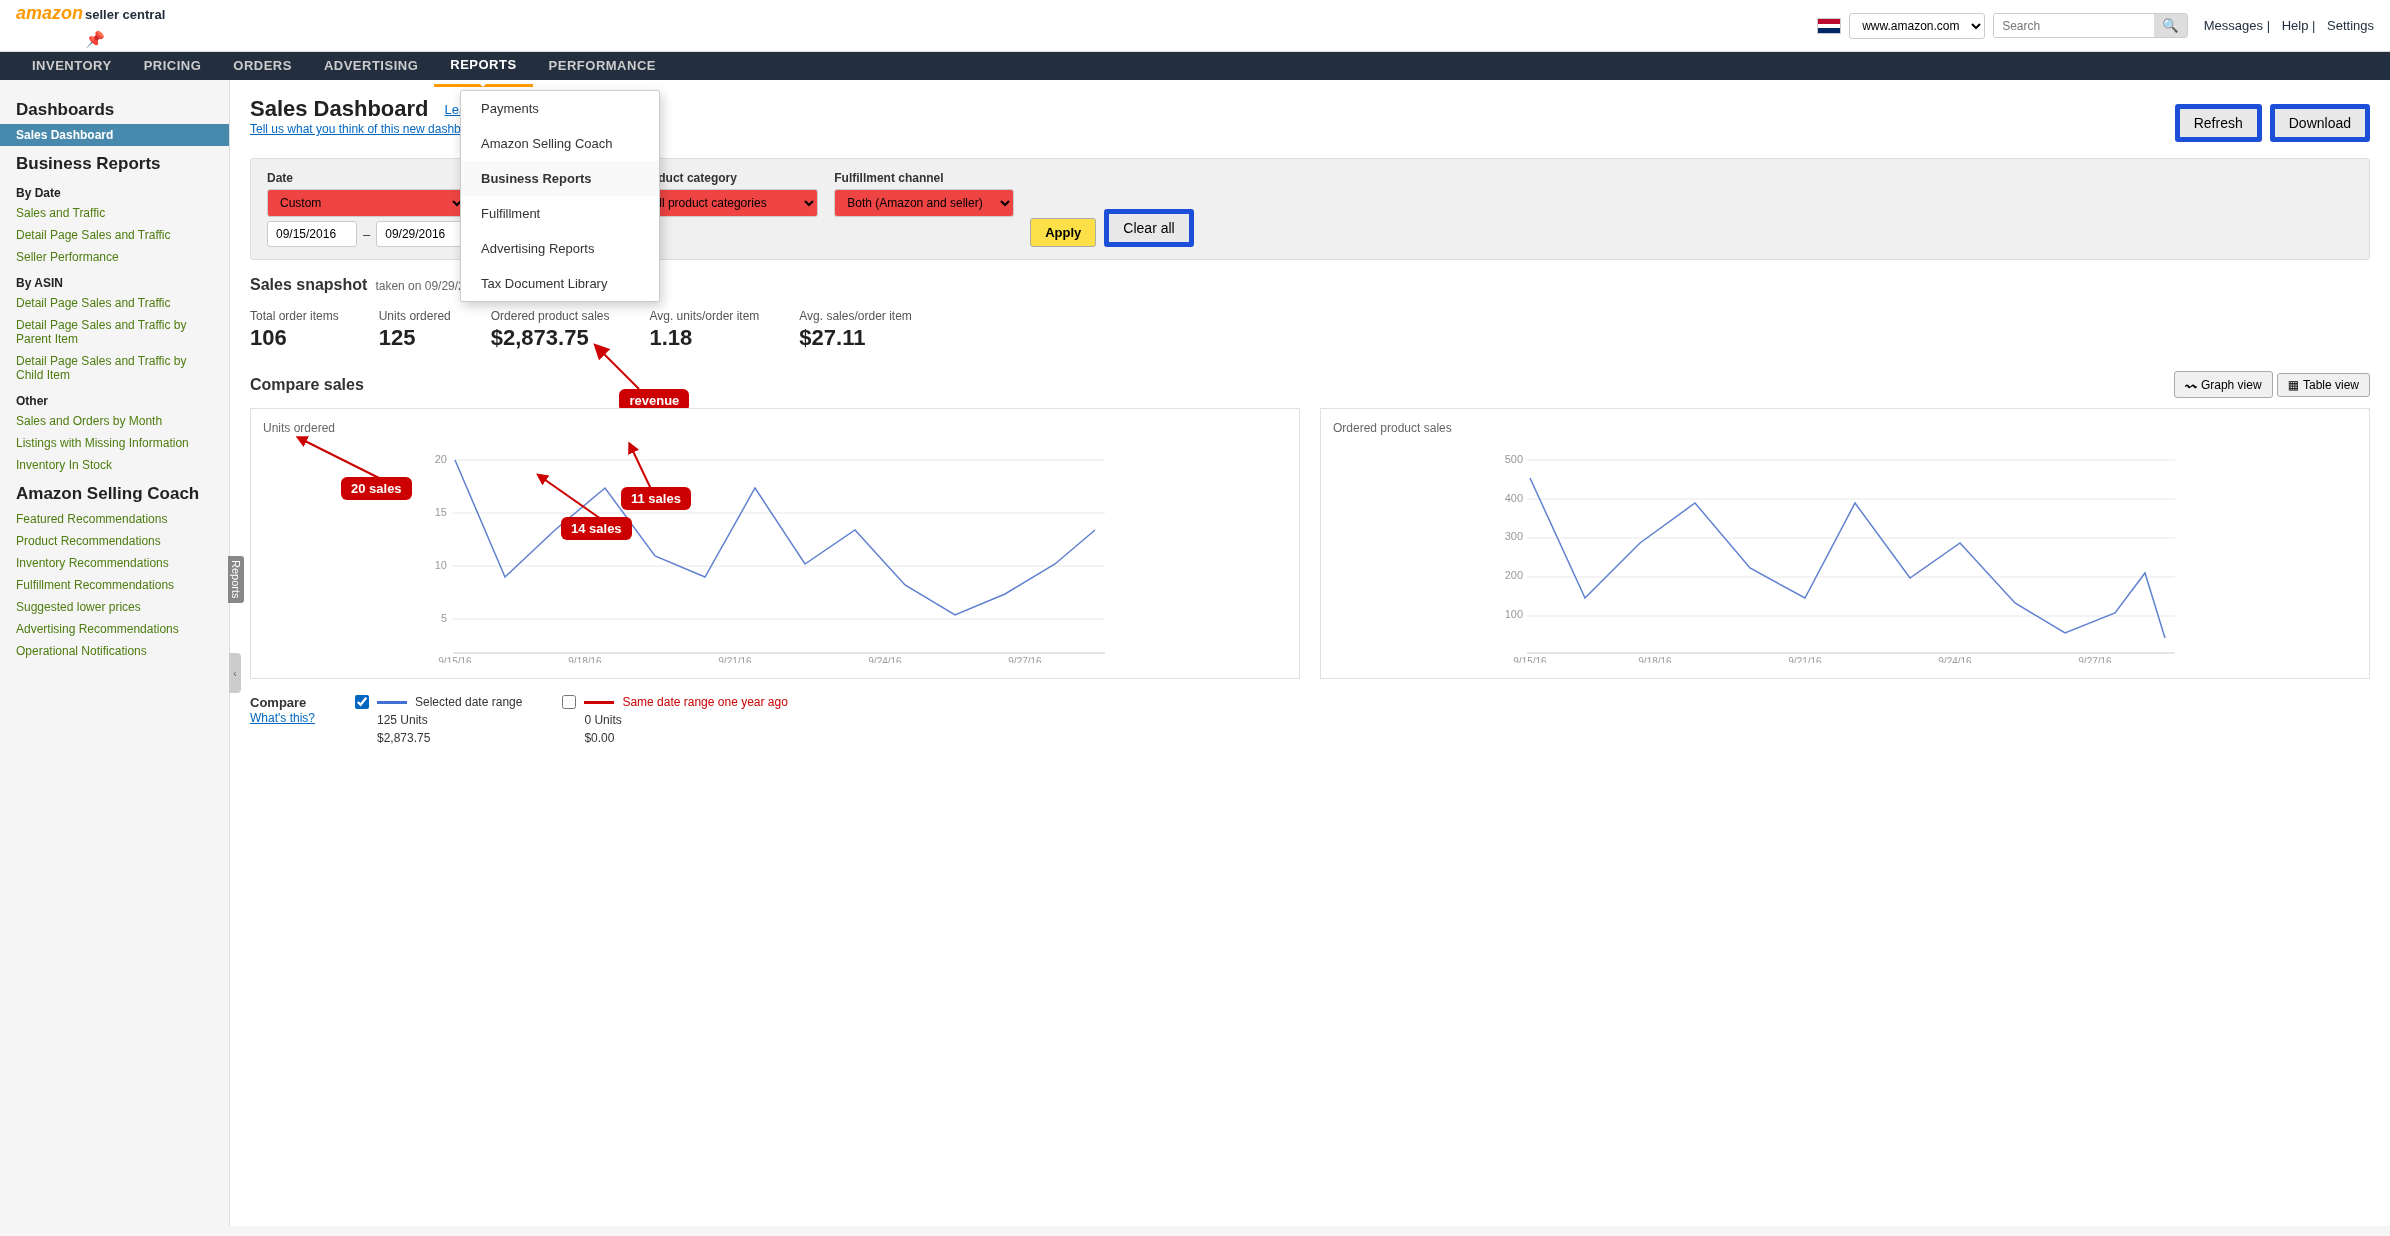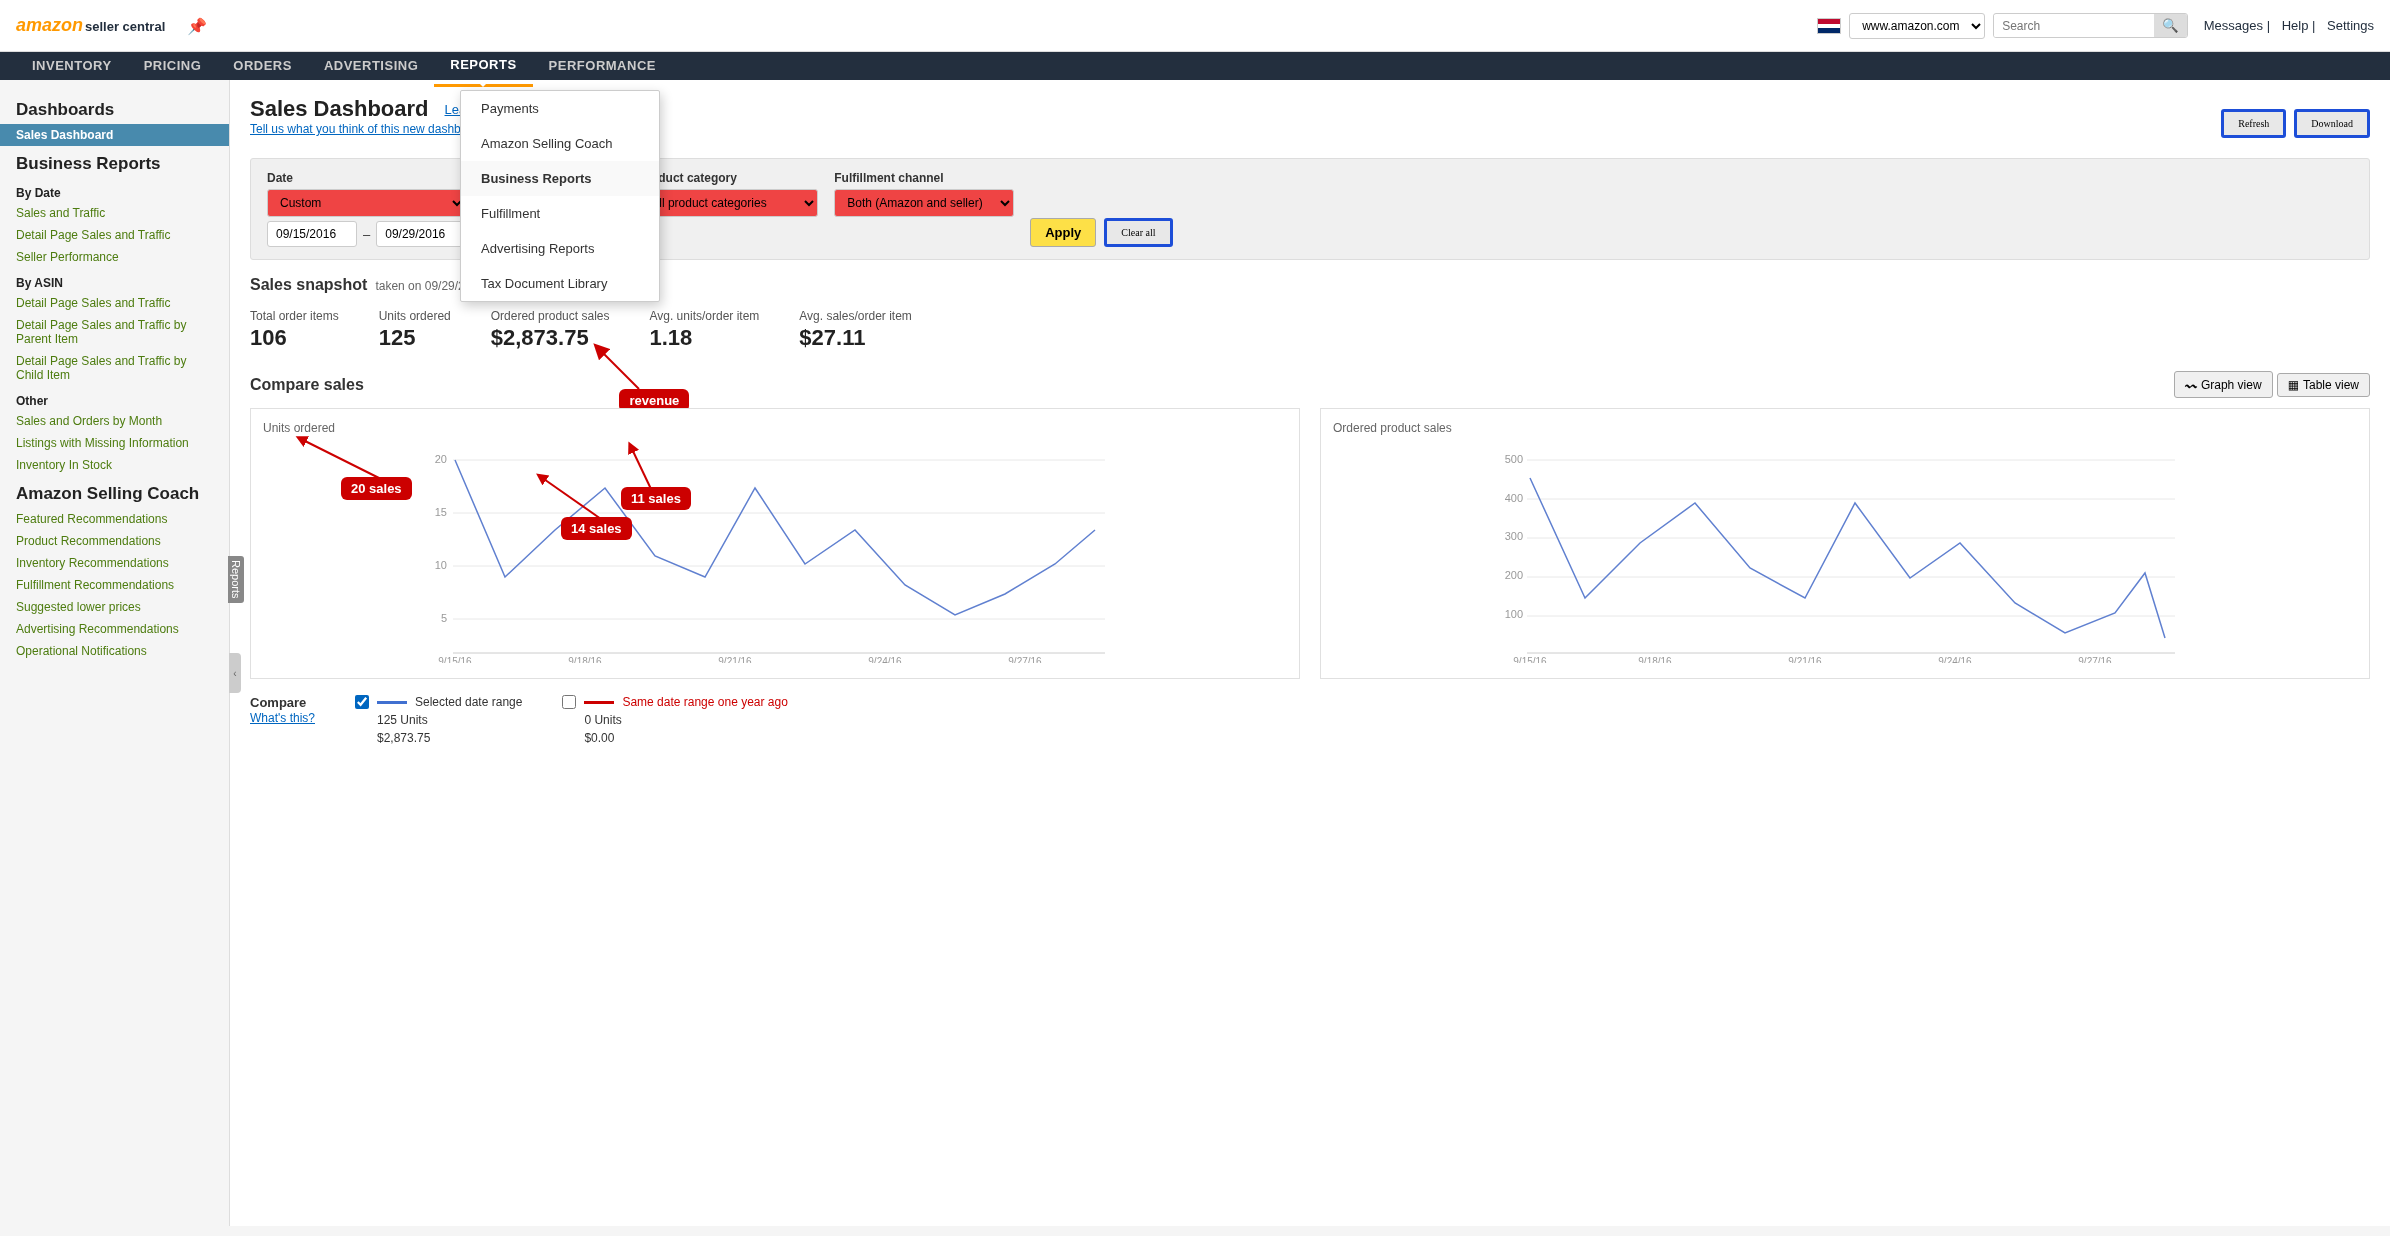--- a/index.html
+++ b/index.html
@@ -9,22 +9,23 @@
     .top-bar {
       background: #fff;
       border-bottom: 1px solid #ddd;
       display: flex;
       align-items: center;
       padding: 8px 16px;
       height: 52px;
     }
     .logo-area {
       display: flex;
-      align-items: flex-end;
-      gap: 12px;
+      align-items: center;
+      gap: 6px;
+      flex-direction: column;
     }
     .flag-icon {
       width: 24px; height: 16px;
       background: linear-gradient(#BF0A30 33%, white 33%, white 66%, #002868 66%);
       border: 1px solid #ccc;
       display: inline-block;
     }
     .top-right {
       margin-left: auto;
       display: flex;
@@ -174,26 +175,25 @@
     .page-header {
       display: flex;
       align-items: center;
       justify-content: space-between;
       margin-bottom: 8px;
     }
     .page-title { font-size: 22px; font-weight: bold; color: #222; }
     .header-buttons { display: flex; gap: 8px; }
     .btn-gray {
       background: #e8e8e8;
-      border: 3px solid #1d4ed8;
+      border: 5px solid #1d4ed8;
       padding: 6px 14px;
       border-radius: 3px;
       cursor: pointer;
-      font-size: 10px;
-      font-family: Liberation Serif, serif;
+      font-size: 14px;
     }
     .btn-orange {
       background: #fde047;
       border: 1px solid #aaa;
       padding: 6px 14px;
       border-radius: 3px;
       cursor: pointer;
       font-size: 13px;
       font-weight: bold;
     }

